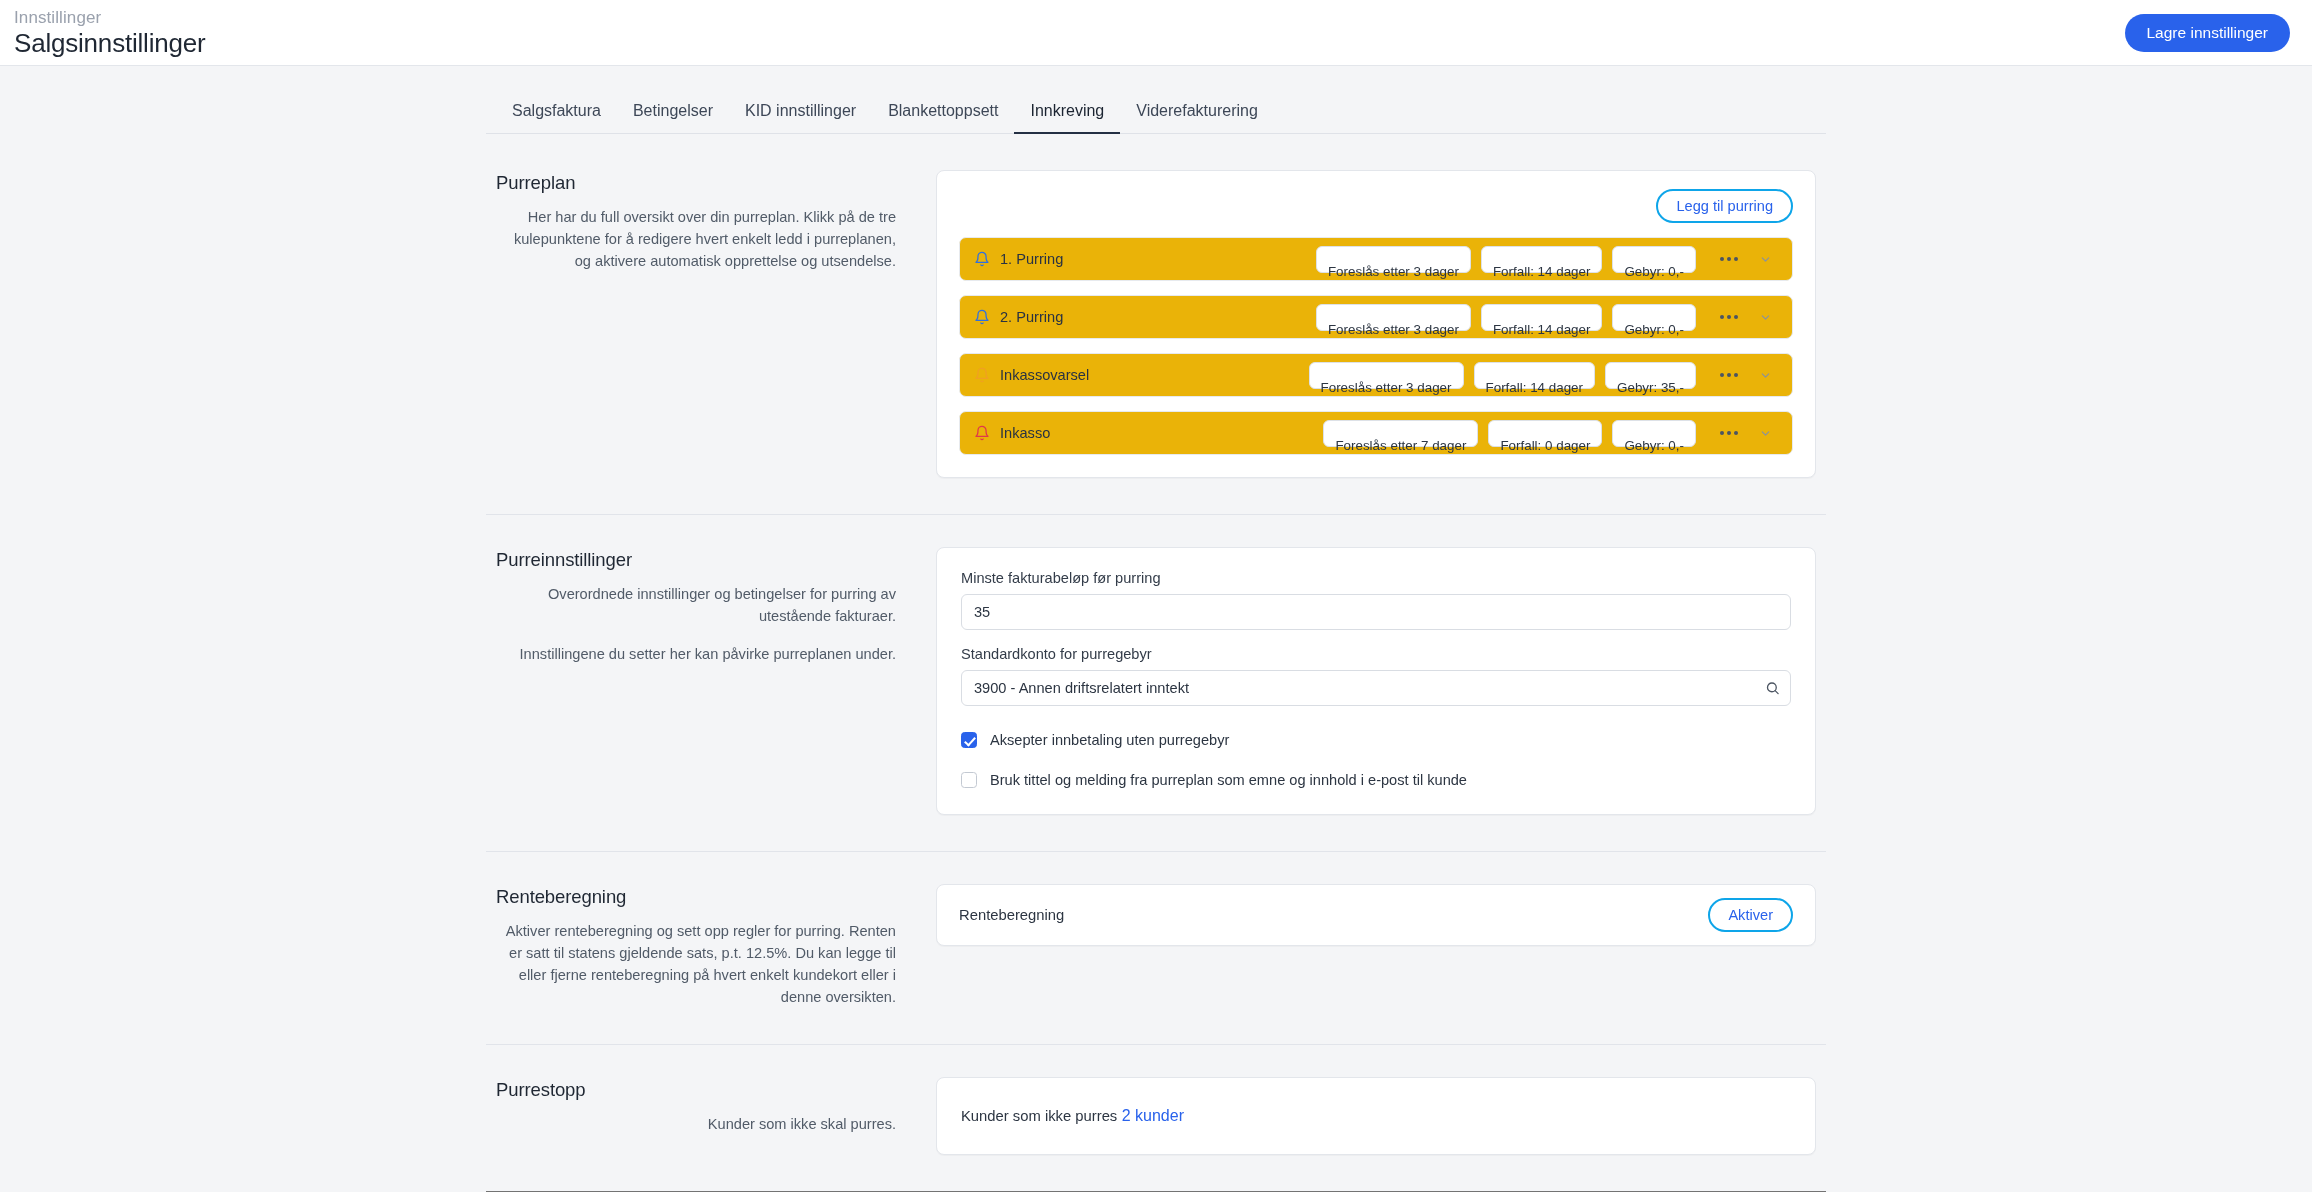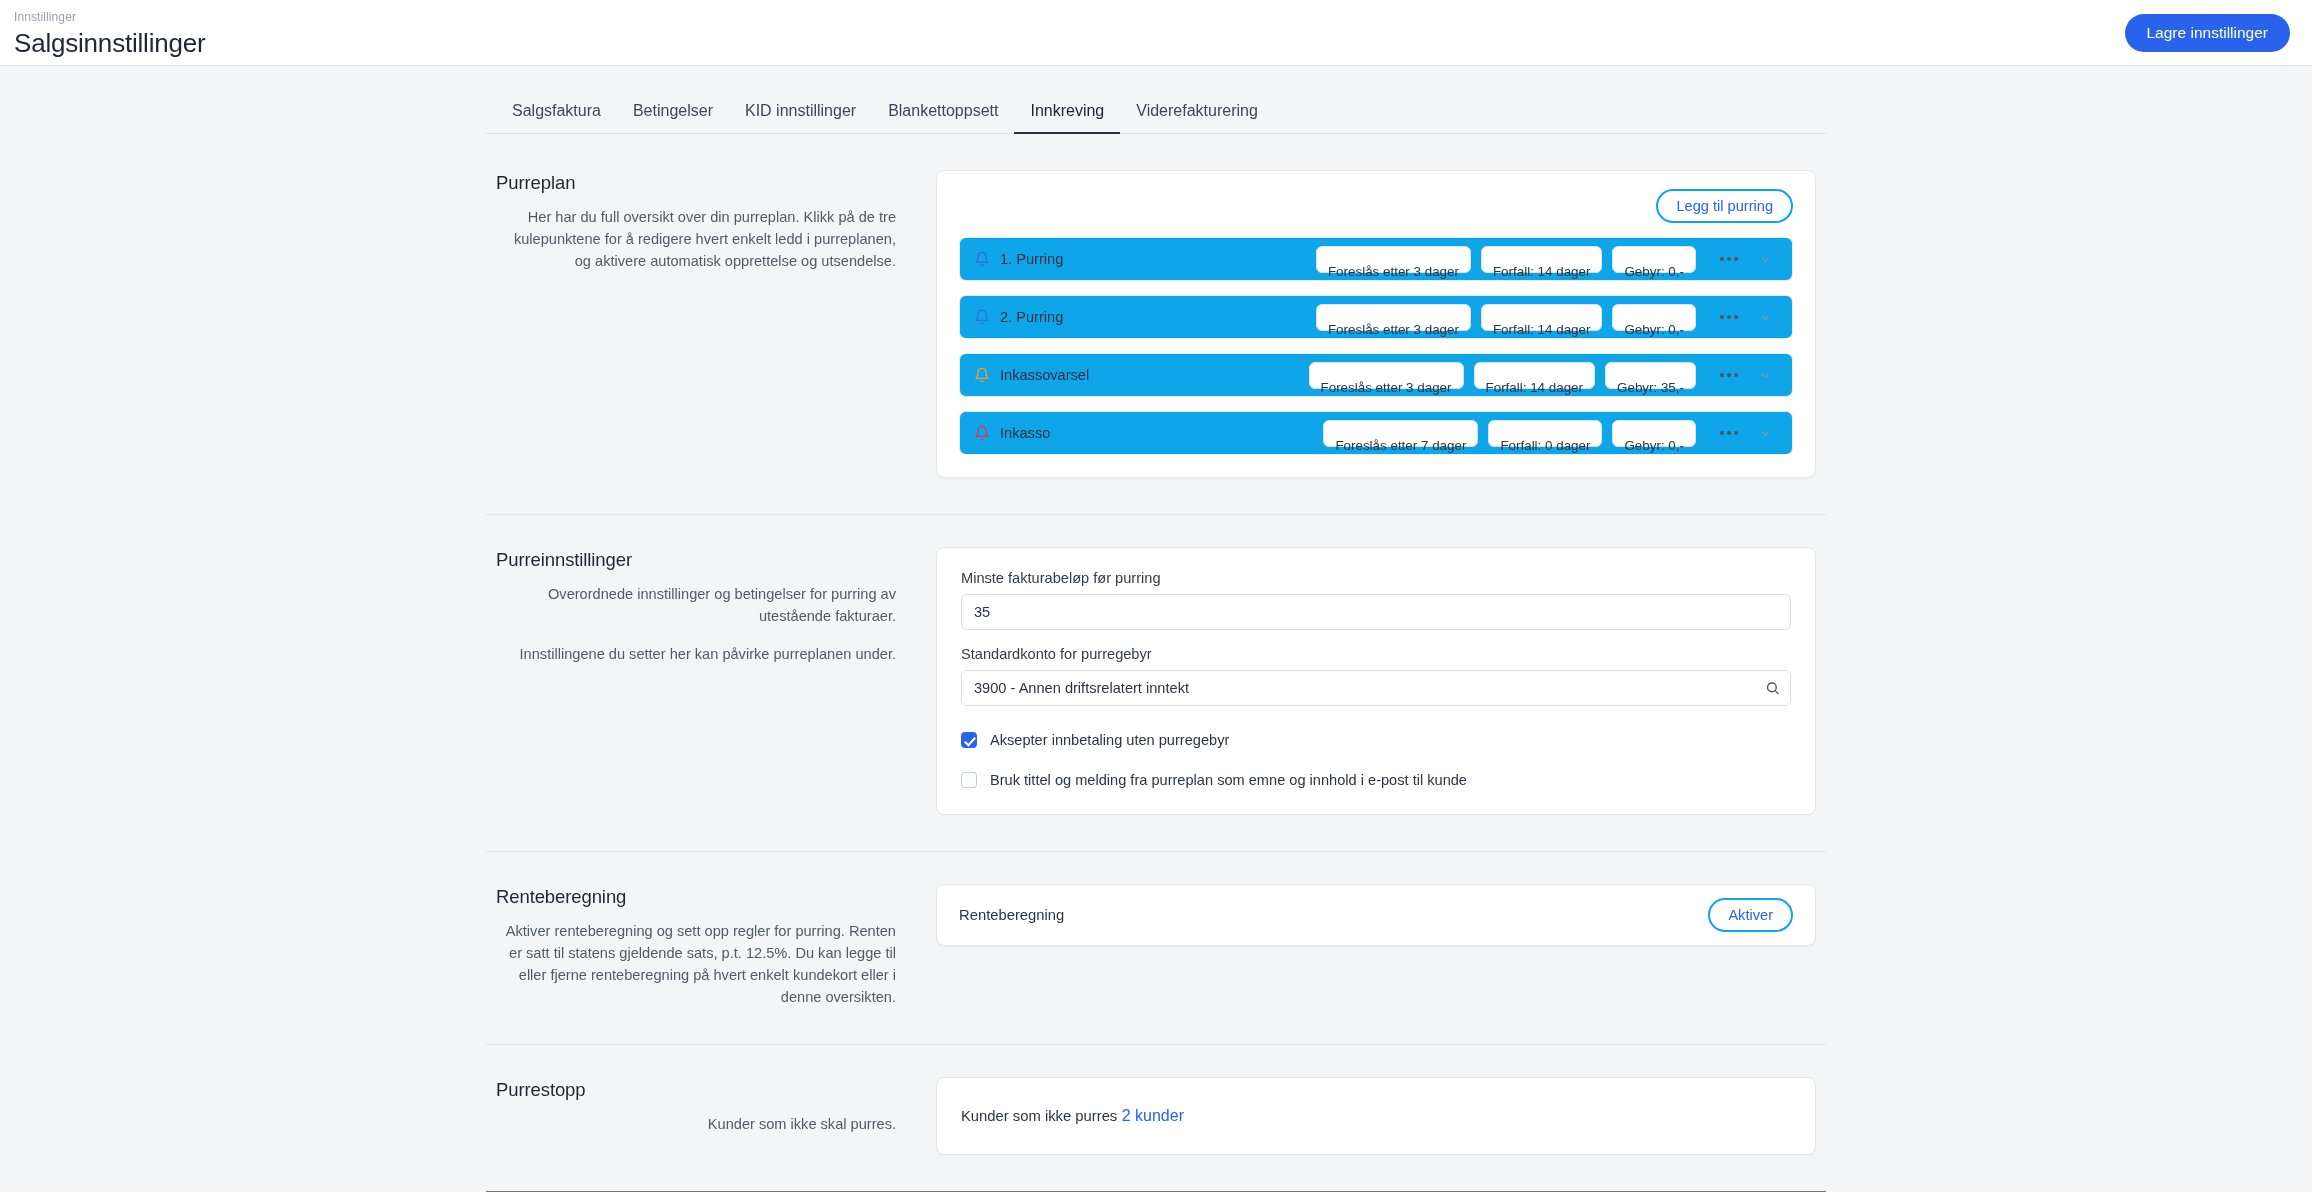--- a/index.html
+++ b/index.html
@@ -24,21 +24,21 @@
     background: #ffffff;
     border-bottom: 1px solid #e3e6eb;
     display: flex;
     align-items: center;
     justify-content: space-between;
     padding: 0 22px 0 14px;
     position: relative;
   }
   .topbar-titles { display: flex; flex-direction: column; gap: 1px; padding-top: 2px; }
   .breadcrumb {
-    font-size: 12px;
+    font-size: 17px;
     color: #9aa1ad;
     line-height: 19px;
     letter-spacing: .1px;
   }
   .page-title {
     font-size: 26px;
     line-height: 31px;
     font-weight: 400;
     color: #1f2733;
     letter-spacing: -.2px;
@@ -143,21 +143,21 @@
     padding: 0 18px;
     font-size: 14.6px;
     font-family: inherit;
     cursor: pointer;
     white-space: nowrap;
   }
 
   .plan-row {
     display: flex;
     align-items: center;
-    background: #0ea5e9;
+    background: #eab308;
     border: 1px solid #e7eaee;
     border-radius: 7px;
     height: 44px;
     padding: 0 12px 0 14px;
     margin-bottom: 14px;
   }
   .plan-row:last-child { margin-bottom: 0; }
   .plan-name {
     display: flex;
     align-items: center;

